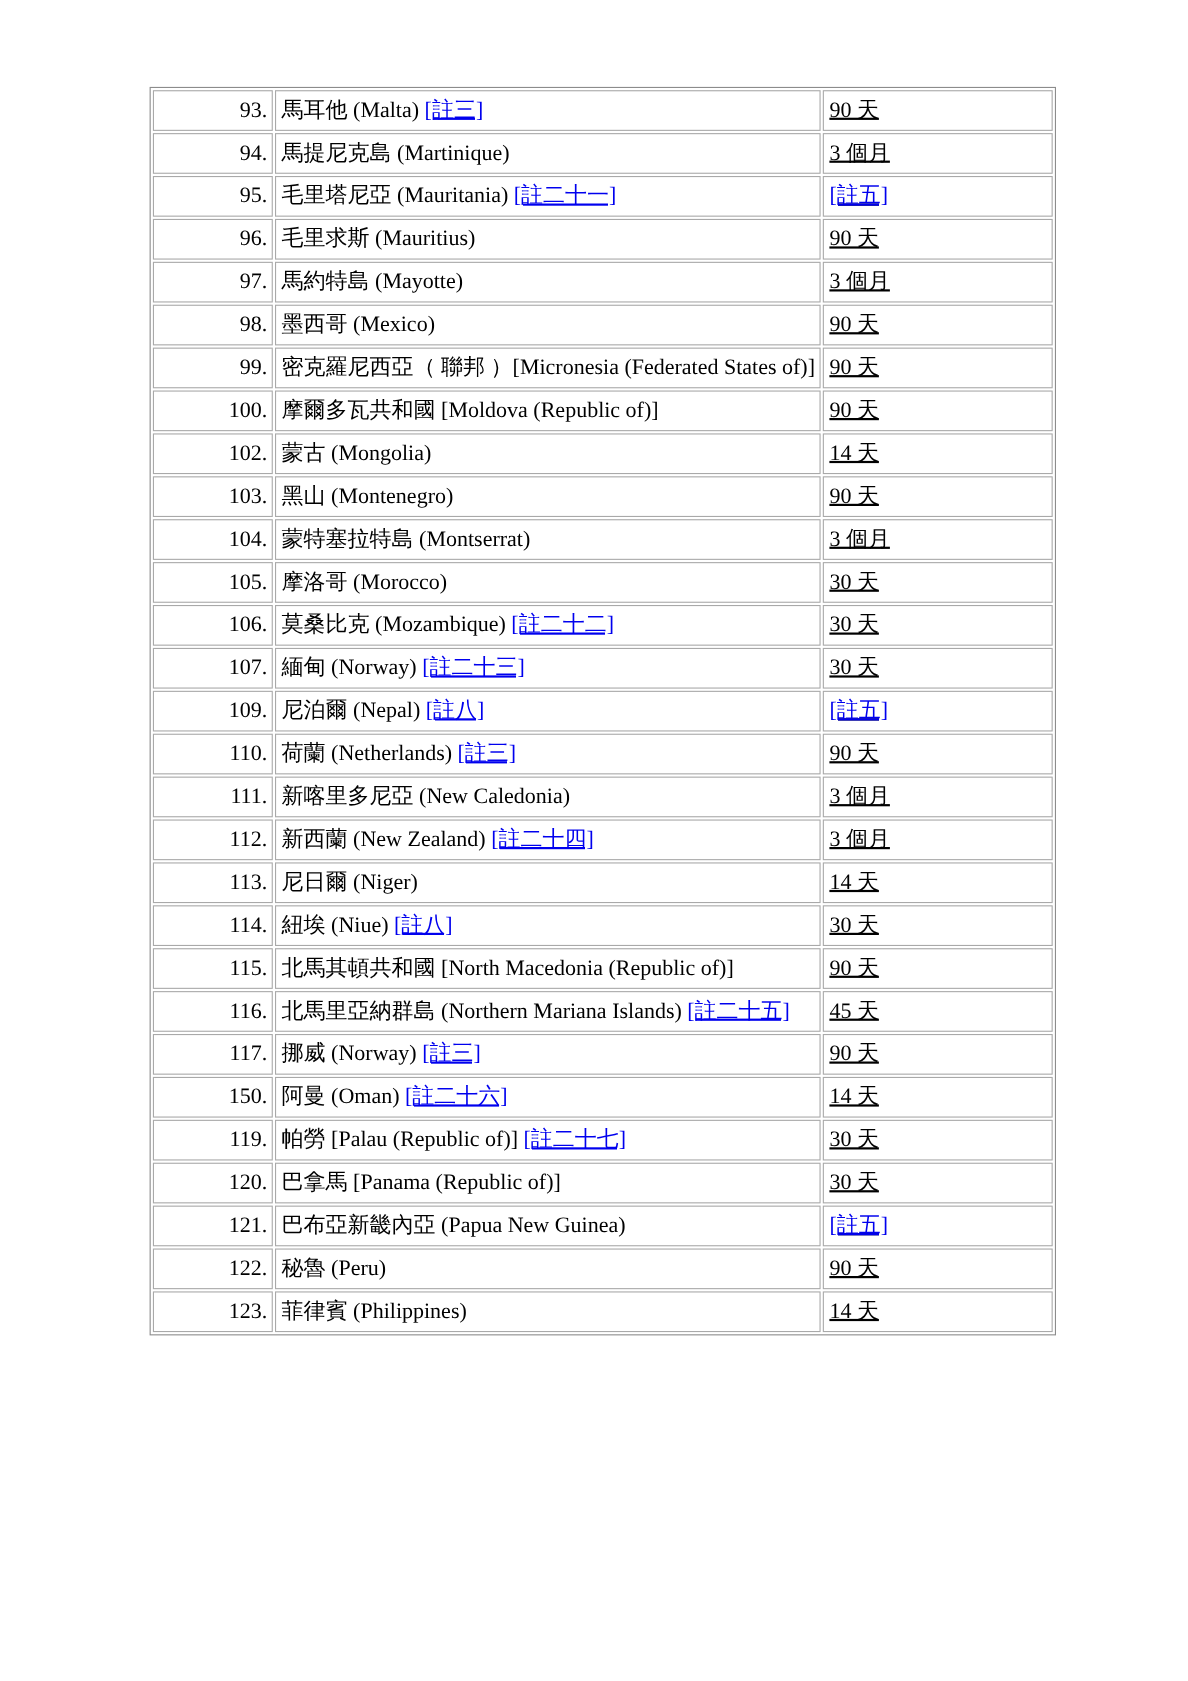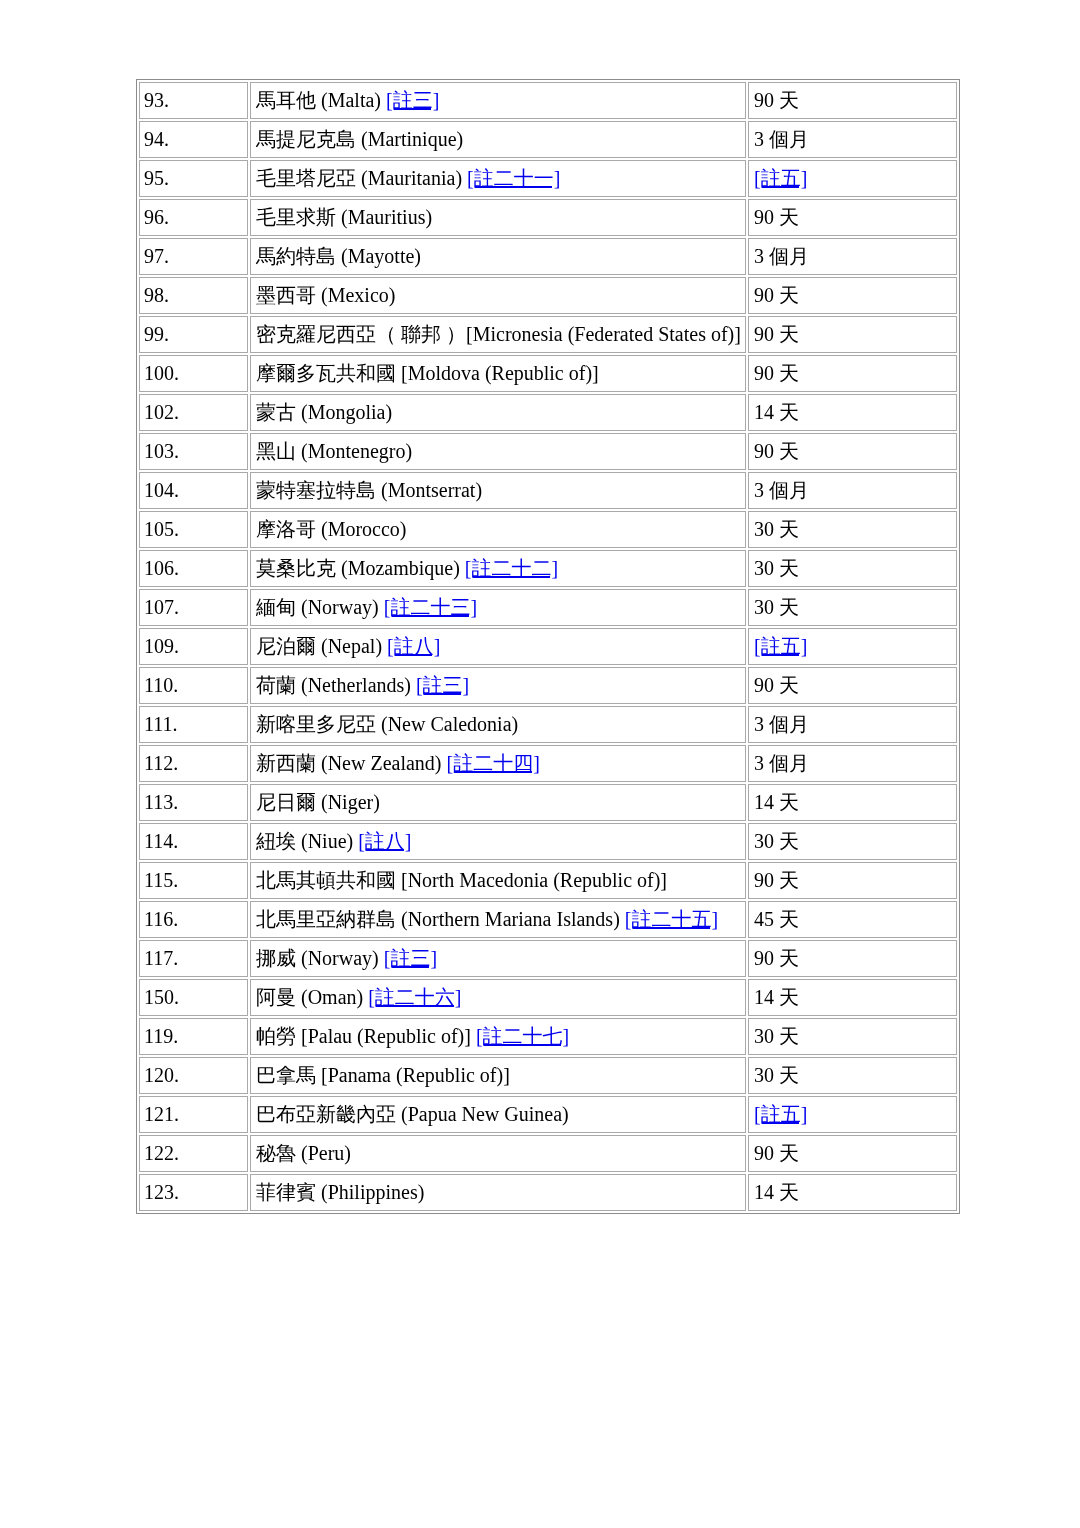--- a/index.html
+++ b/index.html
@@ -31,30 +31,31 @@
     border: 1px solid #a9a9a9;
     background: #ffffff;
     font-size: 20px;
     line-height: 33px;
     padding: 1px 4px;
     height: 36px;
     overflow: hidden;
     word-wrap: break-word;
   }
   td.num-cell {
-    text-align: left;
+    text-align: right;
     vertical-align: middle;
   }
   td.country-cell {
     vertical-align: top;
     padding-left: 5px;
   }
   td.duration-cell {
     vertical-align: top;
     padding-left: 5px;
+    text-decoration: underline;
   }
   a.note-link {
     color: #0000ee;
     text-decoration: underline;
     cursor: pointer;
     margin-top: 36px;
   }
 </style>
 </head>
 <body>

